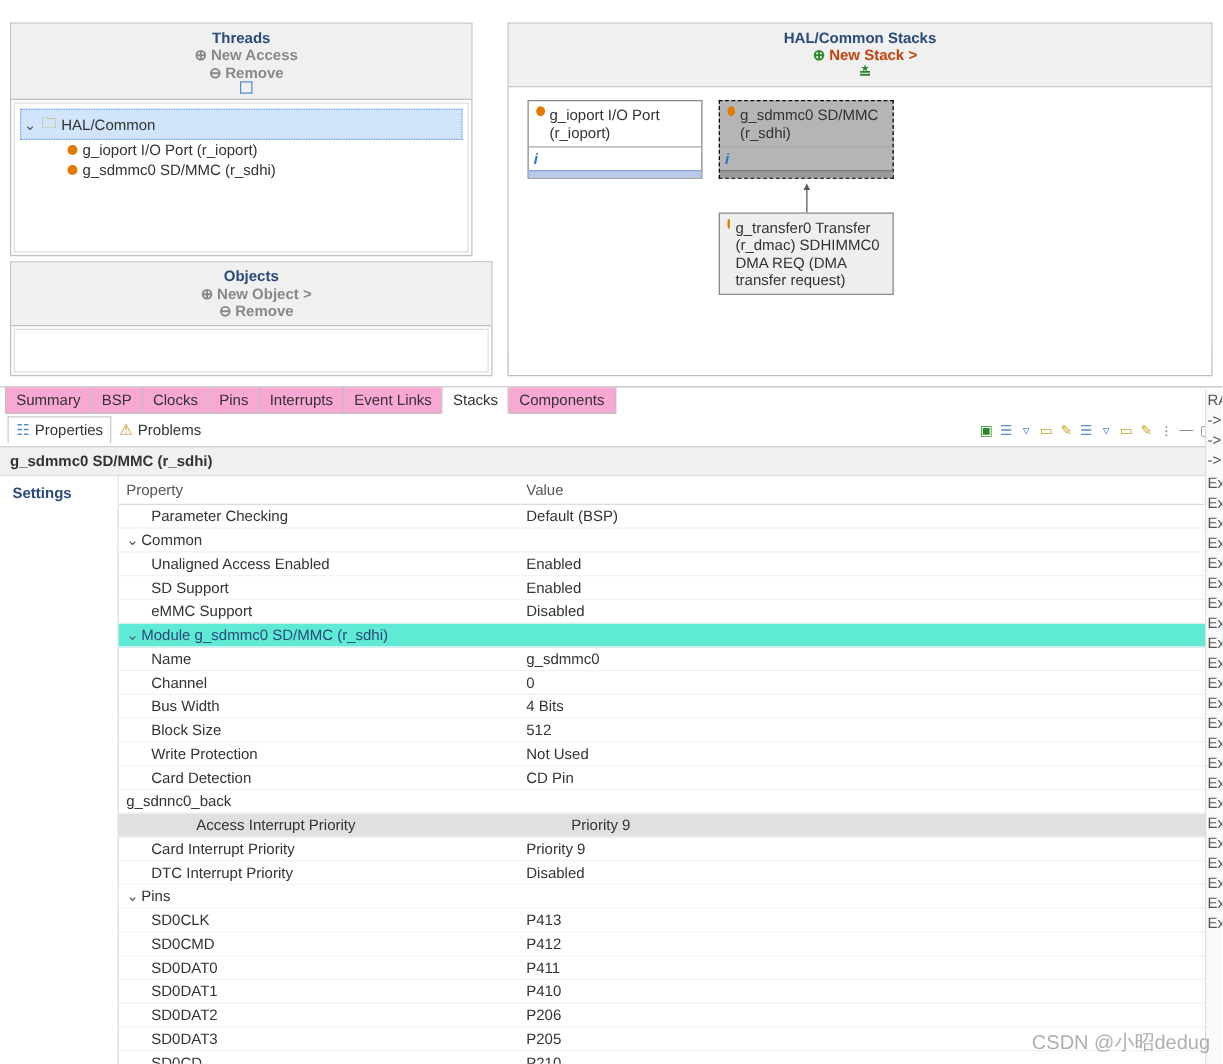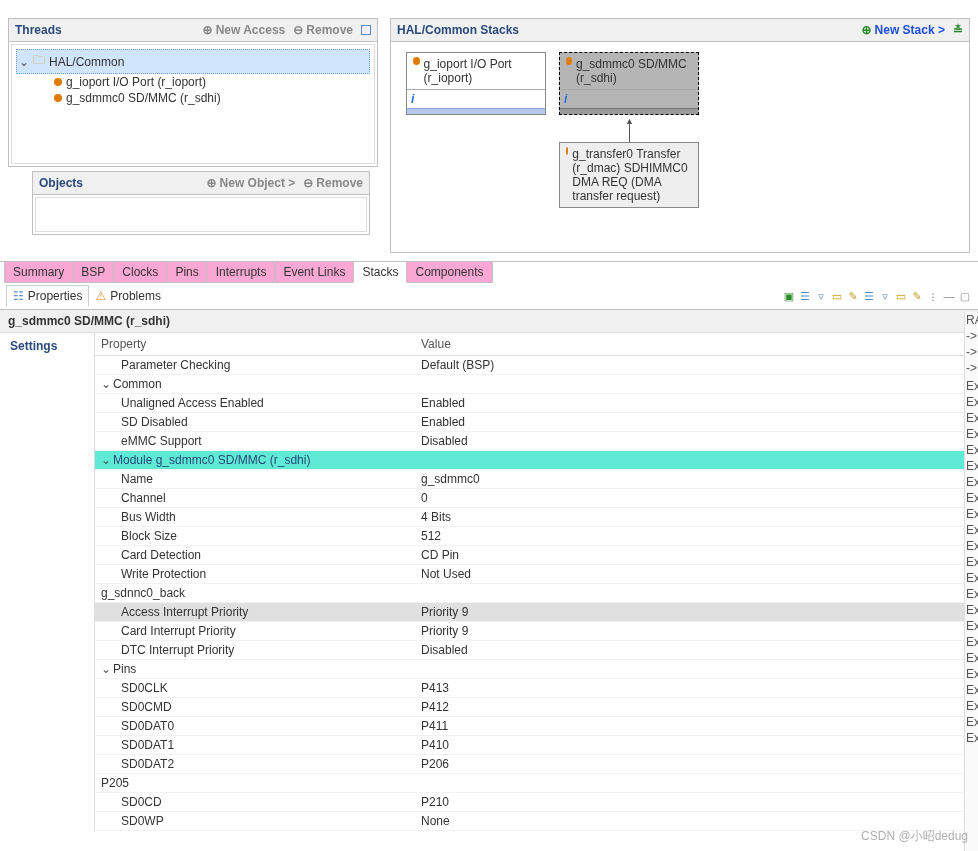--- a/index.html
+++ b/index.html
@@ -2,36 +2,36 @@
 <html><head>
 <meta charset="utf-8">
 <style>
 * { box-sizing: border-box; margin: 0; padding: 0; font-family: "Segoe UI", Tahoma, sans-serif; font-size: 12px; }
 body { background: #fff; color: #333; width: 978px; height: 851px; overflow: hidden; position: relative; }
 
 .page-title { font-size: 15px; font-weight: 600; padding: 0 8px; color: #333; height: 10px; overflow: hidden; }
 
 .top-area { display: flex; gap: 12px; padding: 8px; }
 .panel { border: 1px solid #c0c0c0; }
-.panel-header { background: #f0f0f0; border-bottom: 1px solid #c0c0c0; padding: 4px 6px; display: flex; align-items: center; color: #2a4a7a; font-weight: 600; }
+.panel-header { background: #f0f0f0; border-bottom: 1px solid #c0c0c0; padding: 4px 6px; display: flex; align-items: center; color: #2a4a7a; font-weight: 600; flex-direction: column; }
 .panel-header .spacer { flex: 1; }
 .panel-header .hbtn { color: #888; margin-left: 8px; display: inline-flex; align-items: center; gap: 3px; cursor: pointer; }
 .panel-header .hbtn.active { color: #2a6b2a; }
 .minimize-icon { width: 10px; height: 10px; border: 1px solid #5a8bd0; display: inline-block; margin-left: 8px; }
 
 .threads-panel { width: 370px; }
 .tree-body { height: 120px; padding: 4px; background: #fff; border: 1px solid #ddd; margin: 2px; }
 .tree-row { display: flex; align-items: center; padding: 1px 2px; gap: 4px; }
 .tree-row.sel { background: #d0e4fb; border: 1px dotted #6aa0e6; }
 .tree-indent { display: inline-block; }
 .chevron { display: inline-block; width: 10px; color: #555; cursor: pointer; }
 .folder-icon { color: #c9a227; }
 .mod-icon { width: 8px; height: 8px; background: #e07b00; border-radius: 50%; display: inline-block; }
 
-.objects-panel { width: 338px; margin-top: 4px; margin-left: 24px; }
+.objects-panel { width: 386px; margin-top: 4px; }
 .objects-body { height: 35px; border: 1px solid #ddd; margin: 2px; background: #fff; }
 
 .left-col { display: flex; flex-direction: column; }
 
 .stacks-panel { flex: 1; }
 .stacks-body { height: 210px; padding: 10px; background: #fff; position: relative; }
 
 .stack-box { position: absolute; width: 140px; border: 1px solid #888; background: #fff; }
 .stack-box.sel { background: #b5b5b5; border: 1px dashed #000; }
 .stack-box .sb-head { padding: 4px 6px; display: flex; gap: 4px; }
@@ -59,28 +59,28 @@
 
 .prop-table { flex: 1; }
 .pt-head { display: flex; border-bottom: 1px solid #ddd; color: #555; }
 .pt-head > div { padding: 4px 6px; }
 .pt-k { width: 320px; }
 .pt-v { flex: 1; }
 .pt-row { display: flex; border-bottom: 1px solid #f2f2f2; }
 .pt-row > div { padding: 2px 6px; }
 .pt-row.group { background: #5eead4; color: #2a4a7a; }
 .pt-row.group.g2 { background: #fff; color: #333; }
-.pt-row.hl { background: #e0e0e0; }
+.pt-row.hl { background: #e0e0e0; padding-left: 36px; }
 .indent1 { padding-left: 26px !important; }
 .chev-sm { display: inline-block; width: 12px; color: #555; }
 
 .right-strip { position: absolute; right: 0; top: 312px; bottom: 0; width: 14px; border-left: 1px solid #ddd; background: #fafafa; font-size: 10px; color: #555; overflow: hidden;}
 .right-strip div { padding: 1px; white-space: nowrap;}
 
-.watermark { position: absolute; right: 10px; bottom: 6px; color: rgba(120,120,120,0.6); font-size: 12px; }
+.watermark { position: absolute; right: 10px; bottom: 6px; color: rgba(120,120,120,0.6); font-size: 16px; }
 </style>
 </head>
 <body>
 
 <div class="page-title"></div>
 
 <div class="top-area">
   <div class="left-col">
     <div class="panel threads-panel">
       <div class="panel-header">
@@ -131,21 +131,21 @@
       <div class="objects-body"></div>
     </div>
   </div>
 
   <div class="panel stacks-panel">
     <div class="panel-header">
       <span>HAL/Common Stacks</span>
       <span class="spacer"></span>
       <span class="hbtn active">
         <span style="color:#2a8a2a">⊕</span>
-        <span style="color:#1d4ed8">New Stack &gt;</span>
+        <span style="color:#c2410c">New Stack &gt;</span>
       </span>
       <span class="hbtn" style="color:#2a8a2a">≛</span>
     </div>
     <div class="stacks-body">
       <div class="stack-box" style="left:15px;top:10px">
         <div class="sb-head">
             <span class="mod-icon"></span>
             <span>g_ioport I/O Port (r_ioport)</span>
           </div>
         <div class="sb-foot">
@@ -227,21 +227,21 @@
       </div>
     <div class="pt-row group g2">
         <div class="pt-k"><span class="chev-sm">⌄</span><span>Common</span></div>
         <div class="pt-v"></div>
       </div>
     <div class="pt-row">
         <div class="pt-k indent1">Unaligned Access Enabled</div>
         <div class="pt-v">Enabled</div>
       </div>
     <div class="pt-row">
-        <div class="pt-k indent1">SD Disabled</div>
+        <div class="pt-k indent1">SD Support</div>
         <div class="pt-v">Enabled</div>
       </div>
     <div class="pt-row">
         <div class="pt-k indent1">eMMC Support</div>
         <div class="pt-v">Disabled</div>
       </div>
 
     <div class="pt-row group">
         <div class="pt-k"><span class="chev-sm">⌄</span><span>Module g_sdmmc0 SD/MMC (r_sdhi)</span></div>
         <div class="pt-v"></div>
@@ -256,26 +256,26 @@
       </div>
     <div class="pt-row">
         <div class="pt-k indent1">Bus Width</div>
         <div class="pt-v">4 Bits</div>
       </div>
     <div class="pt-row">
         <div class="pt-k indent1">Block Size</div>
         <div class="pt-v">512</div>
       </div>
     <div class="pt-row">
+        <div class="pt-k indent1">Write Protection</div>
+        <div class="pt-v">Not Used</div>
+      </div>
+    <div class="pt-row">
         <div class="pt-k indent1">Card Detection</div>
         <div class="pt-v">CD Pin</div>
-      </div>
-    <div class="pt-row">
-        <div class="pt-k indent1">Write Protection</div>
-        <div class="pt-v">Not Used</div>
       </div>
     <div class="pt-row">
         <div class="pt-v">g_sdnnc0_back</div>
       </div>
     <div class="pt-row hl">
         <div class="pt-k indent1">Access Interrupt Priority</div>
         <div class="pt-v">Priority 9</div>
       </div>
     <div class="pt-row">
         <div class="pt-k indent1">Card Interrupt Priority</div>
@@ -304,20 +304,21 @@
       </div>
     <div class="pt-row">
         <div class="pt-k indent1">SD0DAT1</div>
         <div class="pt-v">P410</div>
       </div>
     <div class="pt-row">
         <div class="pt-k indent1">SD0DAT2</div>
         <div class="pt-v">P206</div>
       </div>
     <div class="pt-row">
+        <div class="pt-k indent1">SD0DAT3</div>
         <div class="pt-v">P205</div>
       </div>
     <div class="pt-row">
         <div class="pt-k indent1">SD0CD</div>
         <div class="pt-v">P210</div>
       </div>
     <div class="pt-row">
         <div class="pt-k indent1">SD0WP</div>
         <div class="pt-v">None</div>
       </div>

